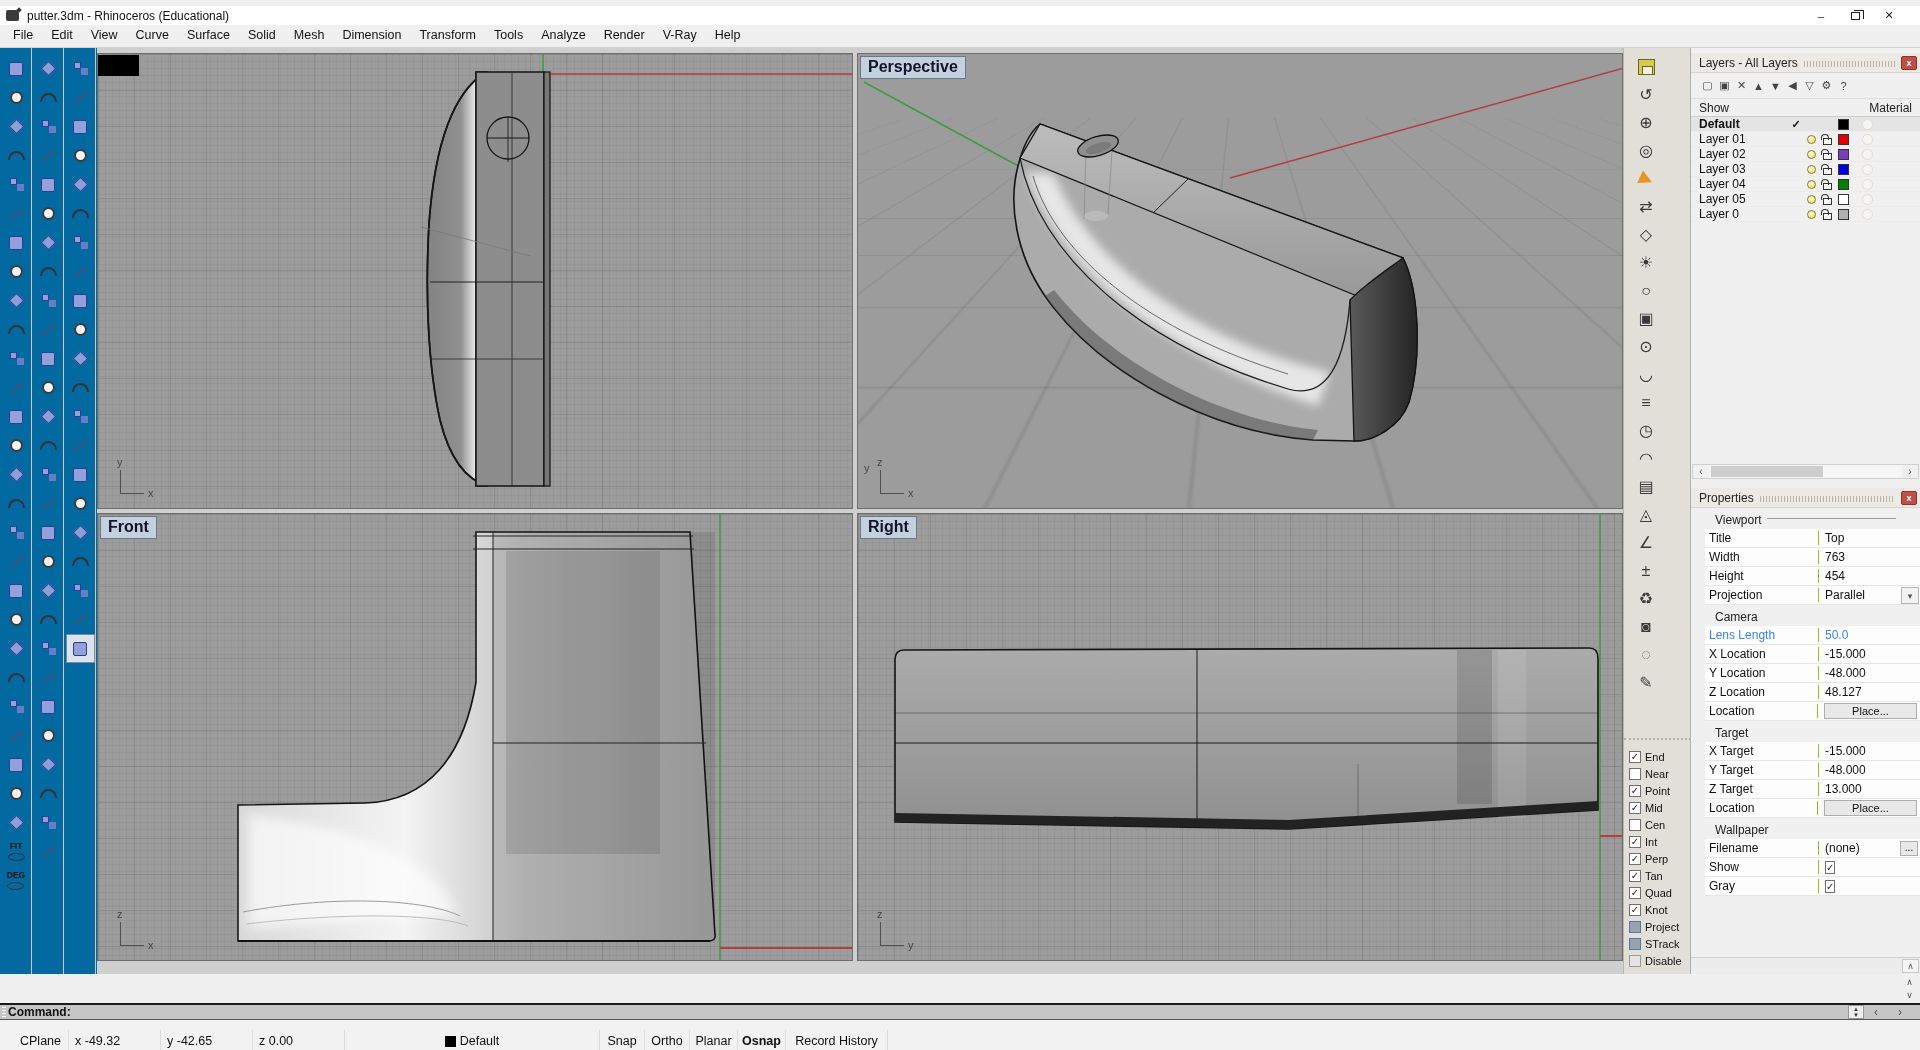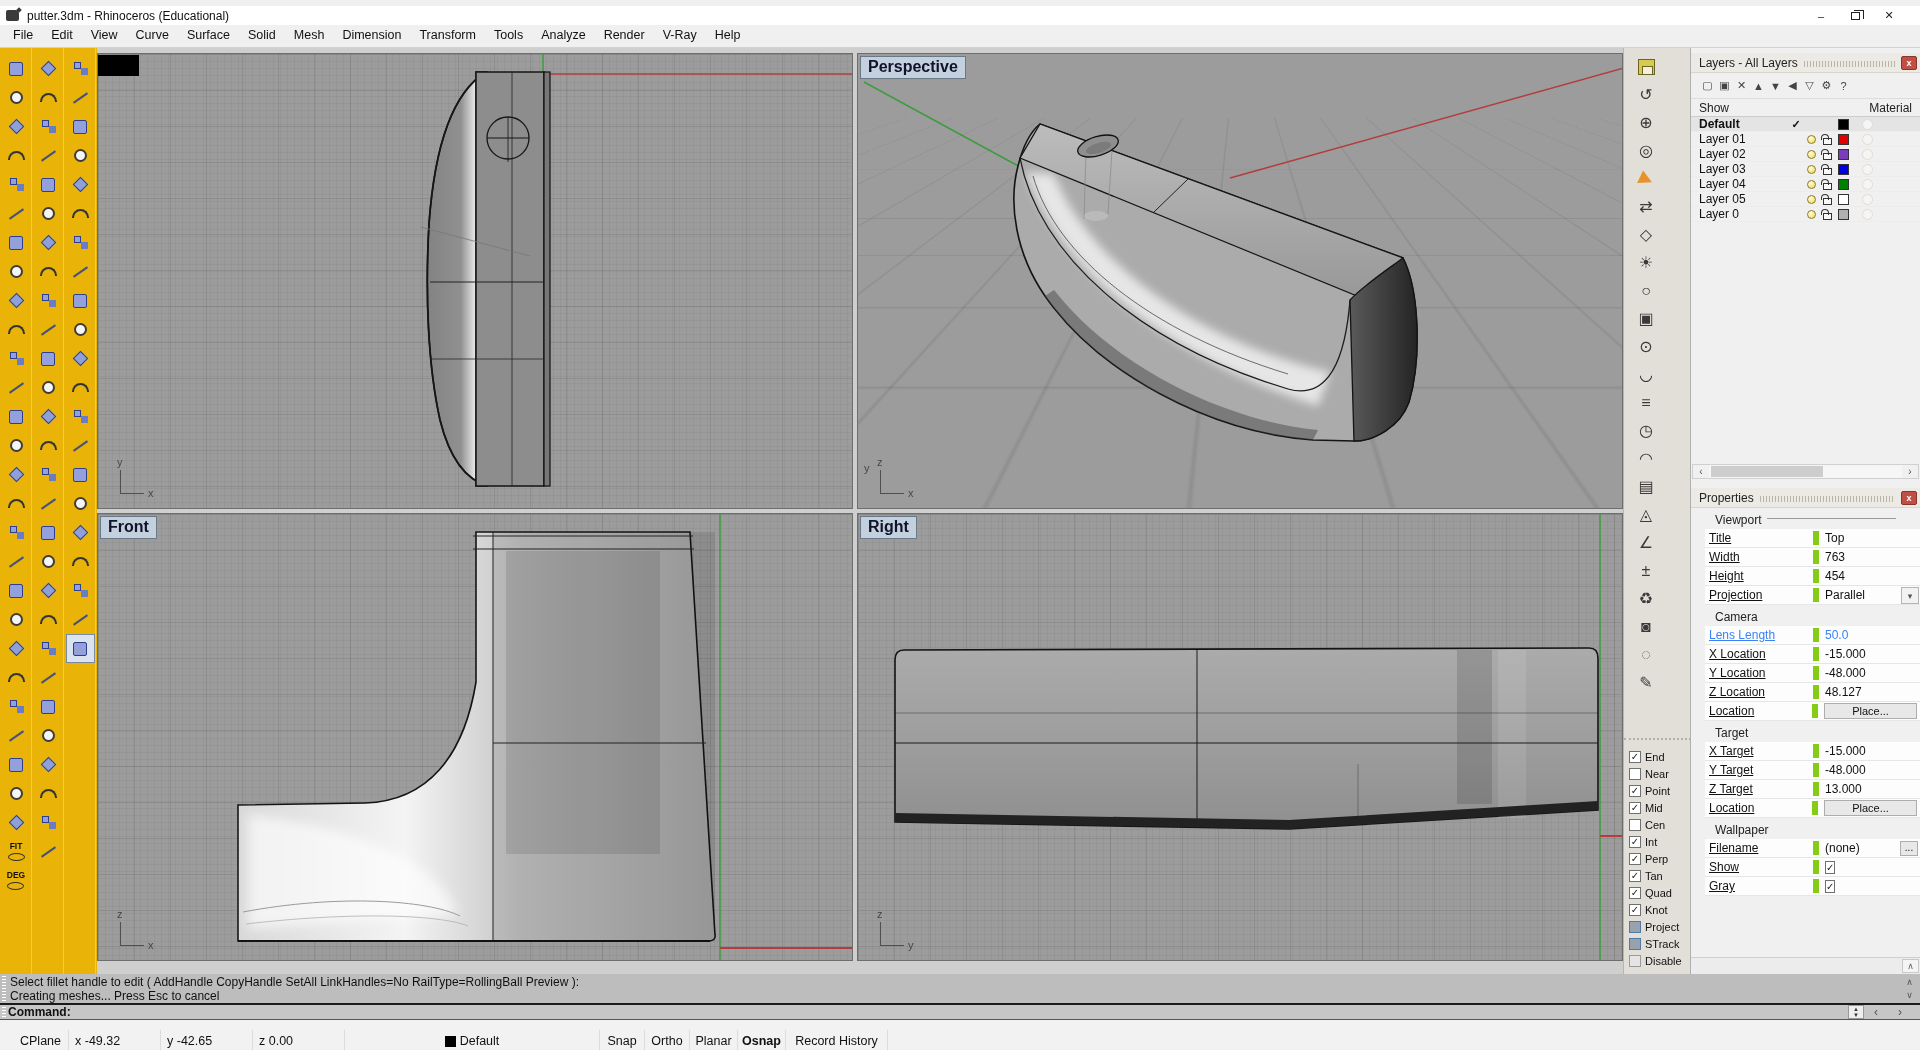--- a/index.html
+++ b/index.html
@@ -17,21 +17,21 @@
   .restore-glyph::before { content:""; position:absolute; left:2px; top:-3px; width:9px; height:8px; border:1px solid #222; border-bottom:none; border-left:none; }
 
   
   .menubar { position:absolute; left:0; top:19px; width:1920px; height:23px; background:#f0f0f0; border-bottom:1px solid #d2d2d2; display:flex; align-items:flex-start; padding-left:4px; }
   .menu-item { padding:3px 9px; font-size:12.5px; color:#111; }
 
   
   .main { position:absolute; left:0; top:42px; width:1920px; height:926px; }
 
   
-  .left-toolbar { position:absolute; left:0; top:0; width:97px; height:926px; background:#eab308; display:flex; }
+  .left-toolbar { position:absolute; left:0; top:0; width:97px; height:926px; background:#0369a1; display:flex; }
   .tool-col { width:31px; margin-left:1px; padding-top:6px; display:flex; flex-direction:column; align-items:center; border-right:1px solid #cac7bf; }
   .tool-cell { width:29px; height:29px; display:flex; align-items:center; justify-content:center; position:relative; }
   .tool-cell.selected { background:#dbe4ee; border:1px solid #7a8aa0; }
   .shape { display:block; }
   .s0 { width:14px; height:14px; background:#93a0dc; border:1px solid #2e3f8f; border-radius:2px; }
   .s1 { width:13px; height:13px; border:2px solid #3c3c3c; border-radius:50%; background:#f5f5f5; }
   .s2 { width:11px; height:11px; background:#8fa0d8; border:1px solid #2e3f8f; transform:rotate(45deg); }
   .s3 { width:17px; height:9px; border:2px solid #333; border-bottom:none; border-radius:17px 17px 0 0; }
   .s4 { width:7px; height:7px; background:#93a0dc; border:1px solid #2e3f8f; box-shadow:7px 6px 0 #6a7cc8; margin:-6px 0 0 -6px; }
   .s5 { width:17px; height:2px; background:#44507e; transform:rotate(-35deg); }
@@ -104,21 +104,21 @@
   .layers-filler { height:242px; }
   .hscroll { height:15px; display:flex; align-items:center; background:#f0f0f0; border:1px solid #d0d0d0; margin:0 1px; }
   .hs-btn { width:16px; text-align:center; font-size:10px; color:#555; }
   .hs-track { flex:1; height:13px; background:#f6f6f6; position:relative; }
   .hs-thumb { position:absolute; left:2px; top:1px; width:58%; height:11px; background:#cdcdcd; }
 
   .props-body { font-size:12px; color:#111; }
   .sec-head { display:flex; align-items:center; padding:5px 24px 2px; font-size:12px; color:#222; }
   .sec-head.ruled::after { content:""; flex:1; border-bottom:1px solid #9a9a9a; margin-left:6px; margin-bottom:3px; }
   .prop-row { display:flex; align-items:center; height:19px; margin-left:14px; border-bottom:1px solid #e6e6e6; background:#fdfdfd; }
-  .p-label { width:114px; padding-left:4px; white-space:nowrap; border-right:6px solid #84cc16;text-decoration:underline; }
+  .p-label { width:114px; padding-left:4px; white-space:nowrap; border-right:1px solid #84cc16; }
   .p-value { flex:1; padding-left:6px; white-space:nowrap; }
   .p-label.dis, .p-value.dis { color:#3b82f6; }
   .dd { width:18px; height:17px; border:1px solid #b5b5b5; background:#f2f2f2; text-align:center; font-size:9px; color:#555; line-height:16px; margin-right:1px; }
   .place-btn { width:94px; height:16px; background:#e8e8e8; border:1px solid #adadad; font-size:11px; text-align:center; line-height:14px; margin-right:3px; }
   .browse-btn { width:18px; height:15px; background:#e8e8e8; border:1px solid #adadad; font-size:10px; text-align:center; line-height:12px; margin-right:2px; }
   .cb { width:13px; height:13px; border:1px solid #707070; background:#fff; font-size:10px; line-height:11px; text-align:center; color:#222; }
   .panels-bottom { position:absolute; left:0; bottom:0; width:230px; height:17px; background:#ececec; border-top:1px solid #cfcfcf; }
   .pb-up { position:absolute; right:2px; top:1px; width:17px; height:14px; background:#f4f4f4; border:1px solid #c8c8c8; font-size:9px; color:#666; text-align:center; line-height:13px; }
 
   
@@ -890,24 +890,20 @@
             <span class="p-value"><span class="cb">✓</span></span>
           </div>
         </div>
 
       <div class="panels-bottom">
         <span class="pb-up">∧</span>
       </div>
     </div>
   </div>
 
-  <div class="cmd-history">
-    <div class="cmd-line">Select fillet handle to edit ( AddHandle  CopyHandle  SetAll  LinkHandles=No  RailType=RollingBall  Preview ):</div>
-    <div class="cmd-line">Creating meshes... Press Esc to cancel</div>
-  </div>
   <div class="ch-scroll">
     <span class="ch-btn">∧</span>
     <span class="ch-btn">∨</span>
   </div>
   <div class="cmd-row">
     <span class="cmd-prompt">Command:</span>
     <div class="cmd-ctrls">
       <div class="spin">
           <span>▲</span>
           <span>▼</span>

